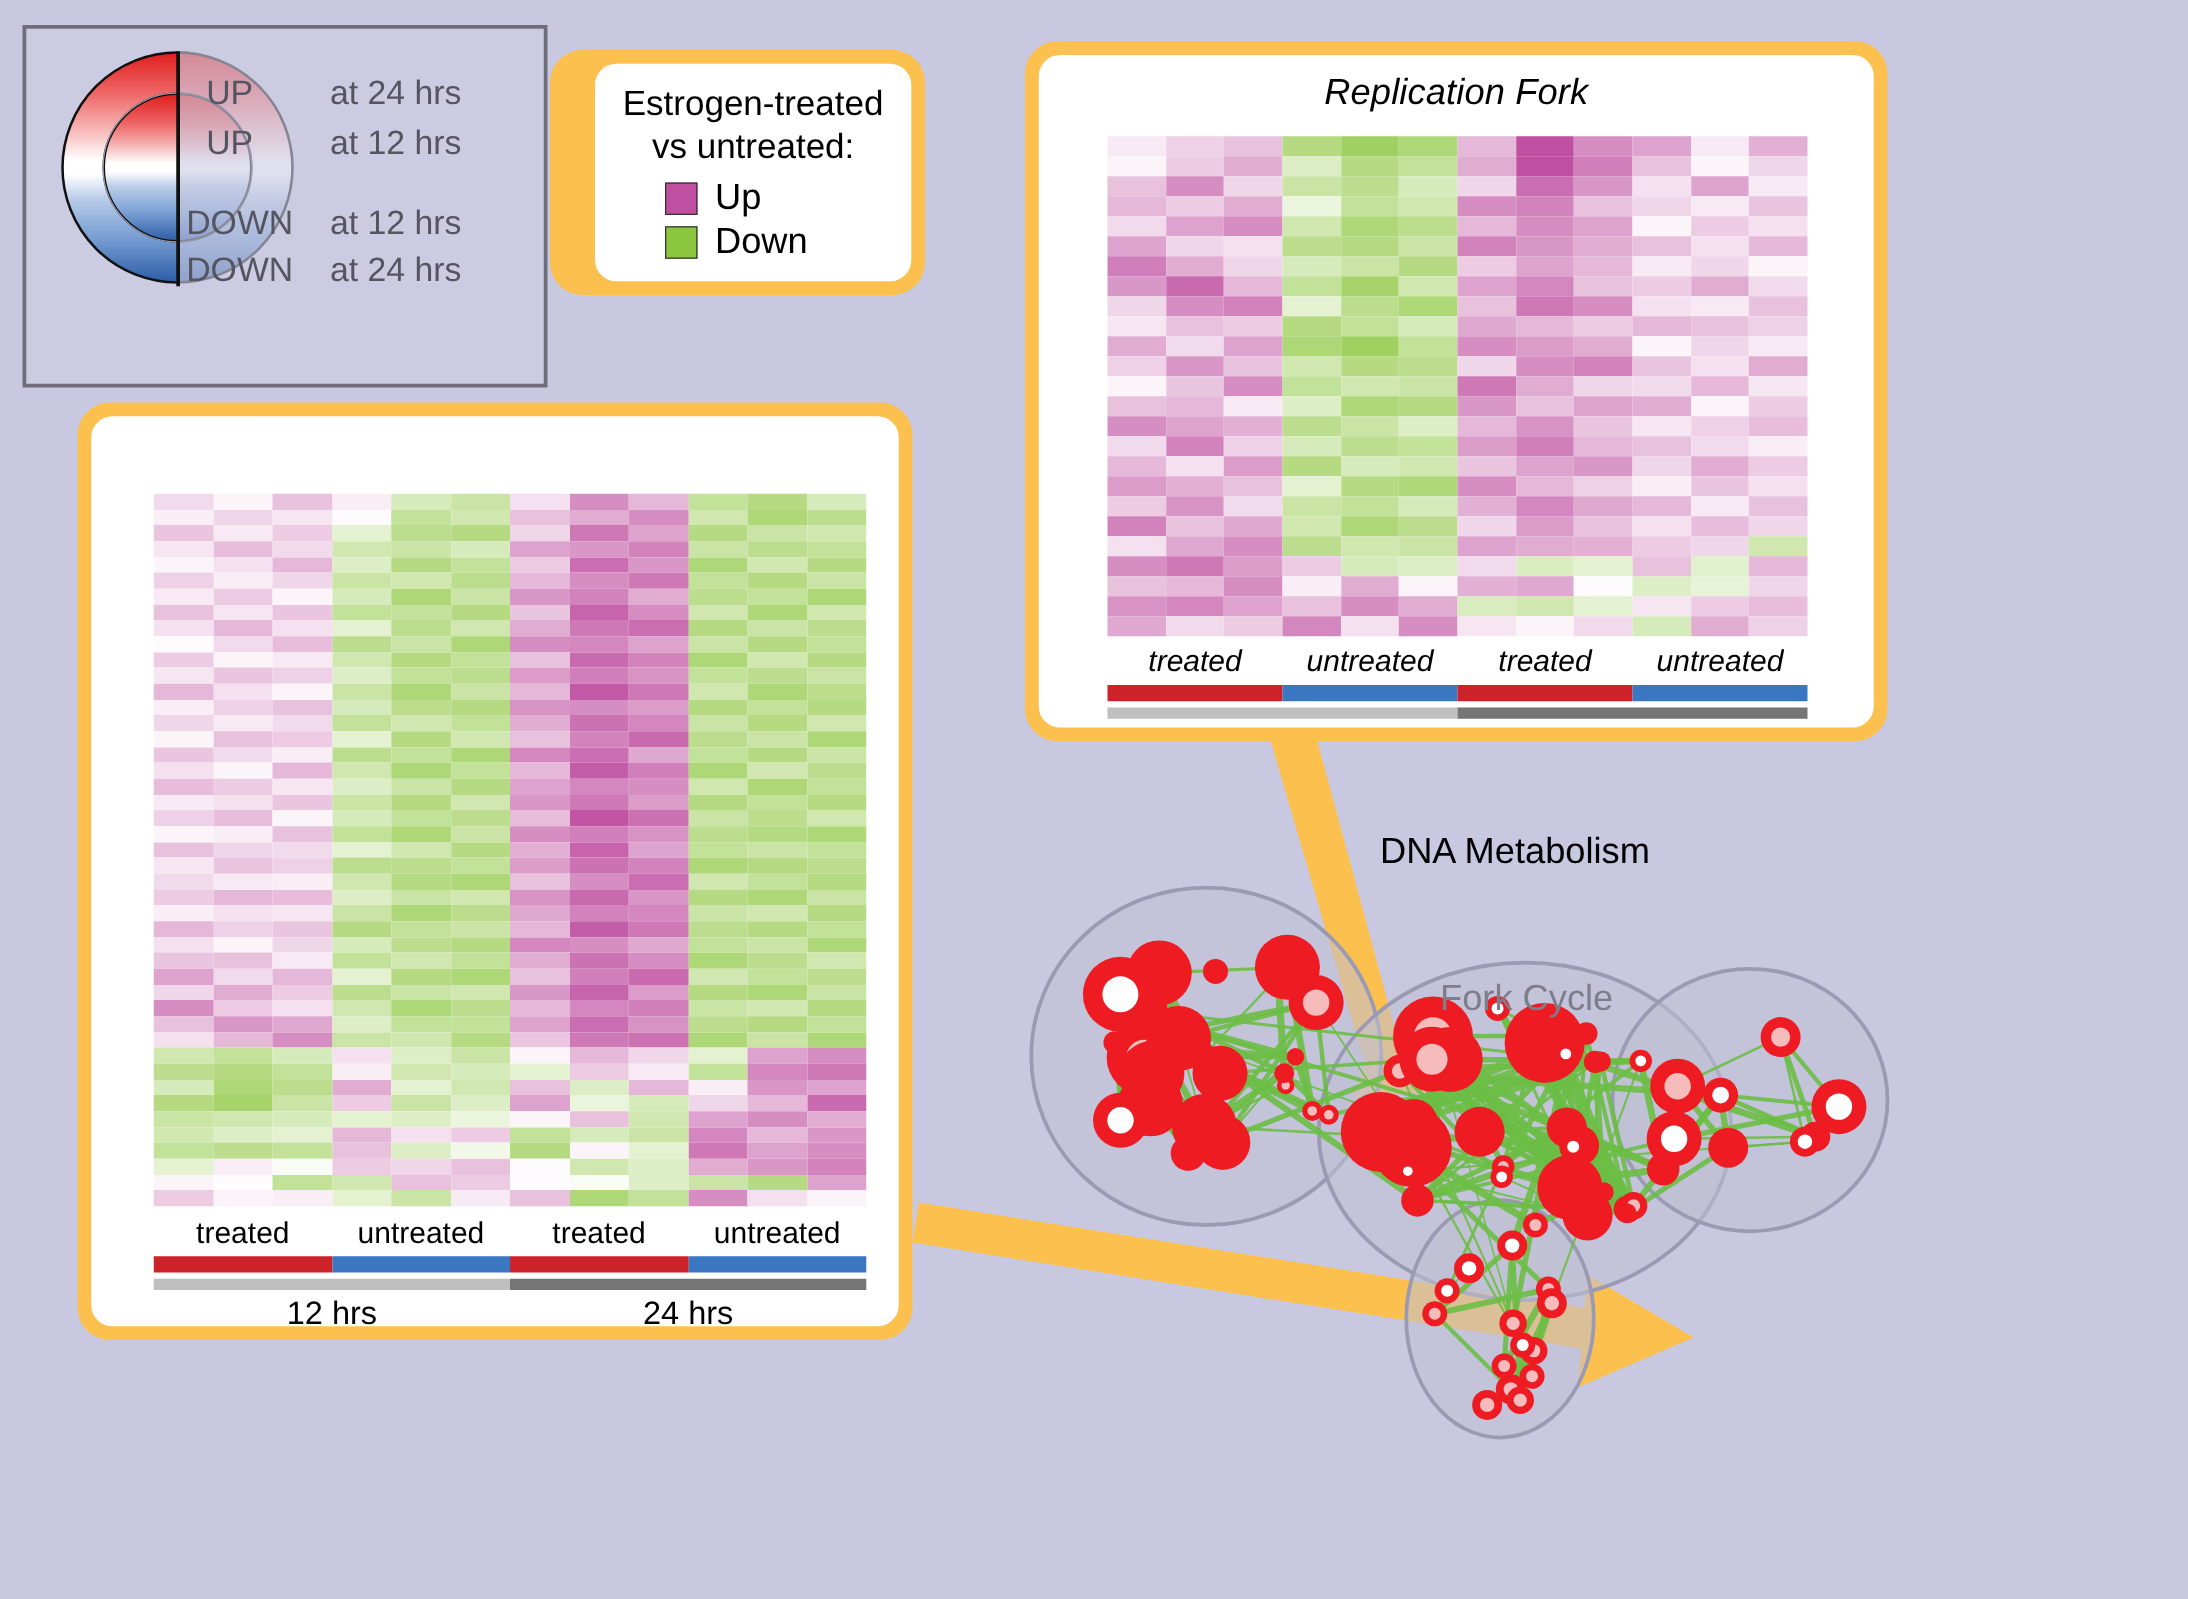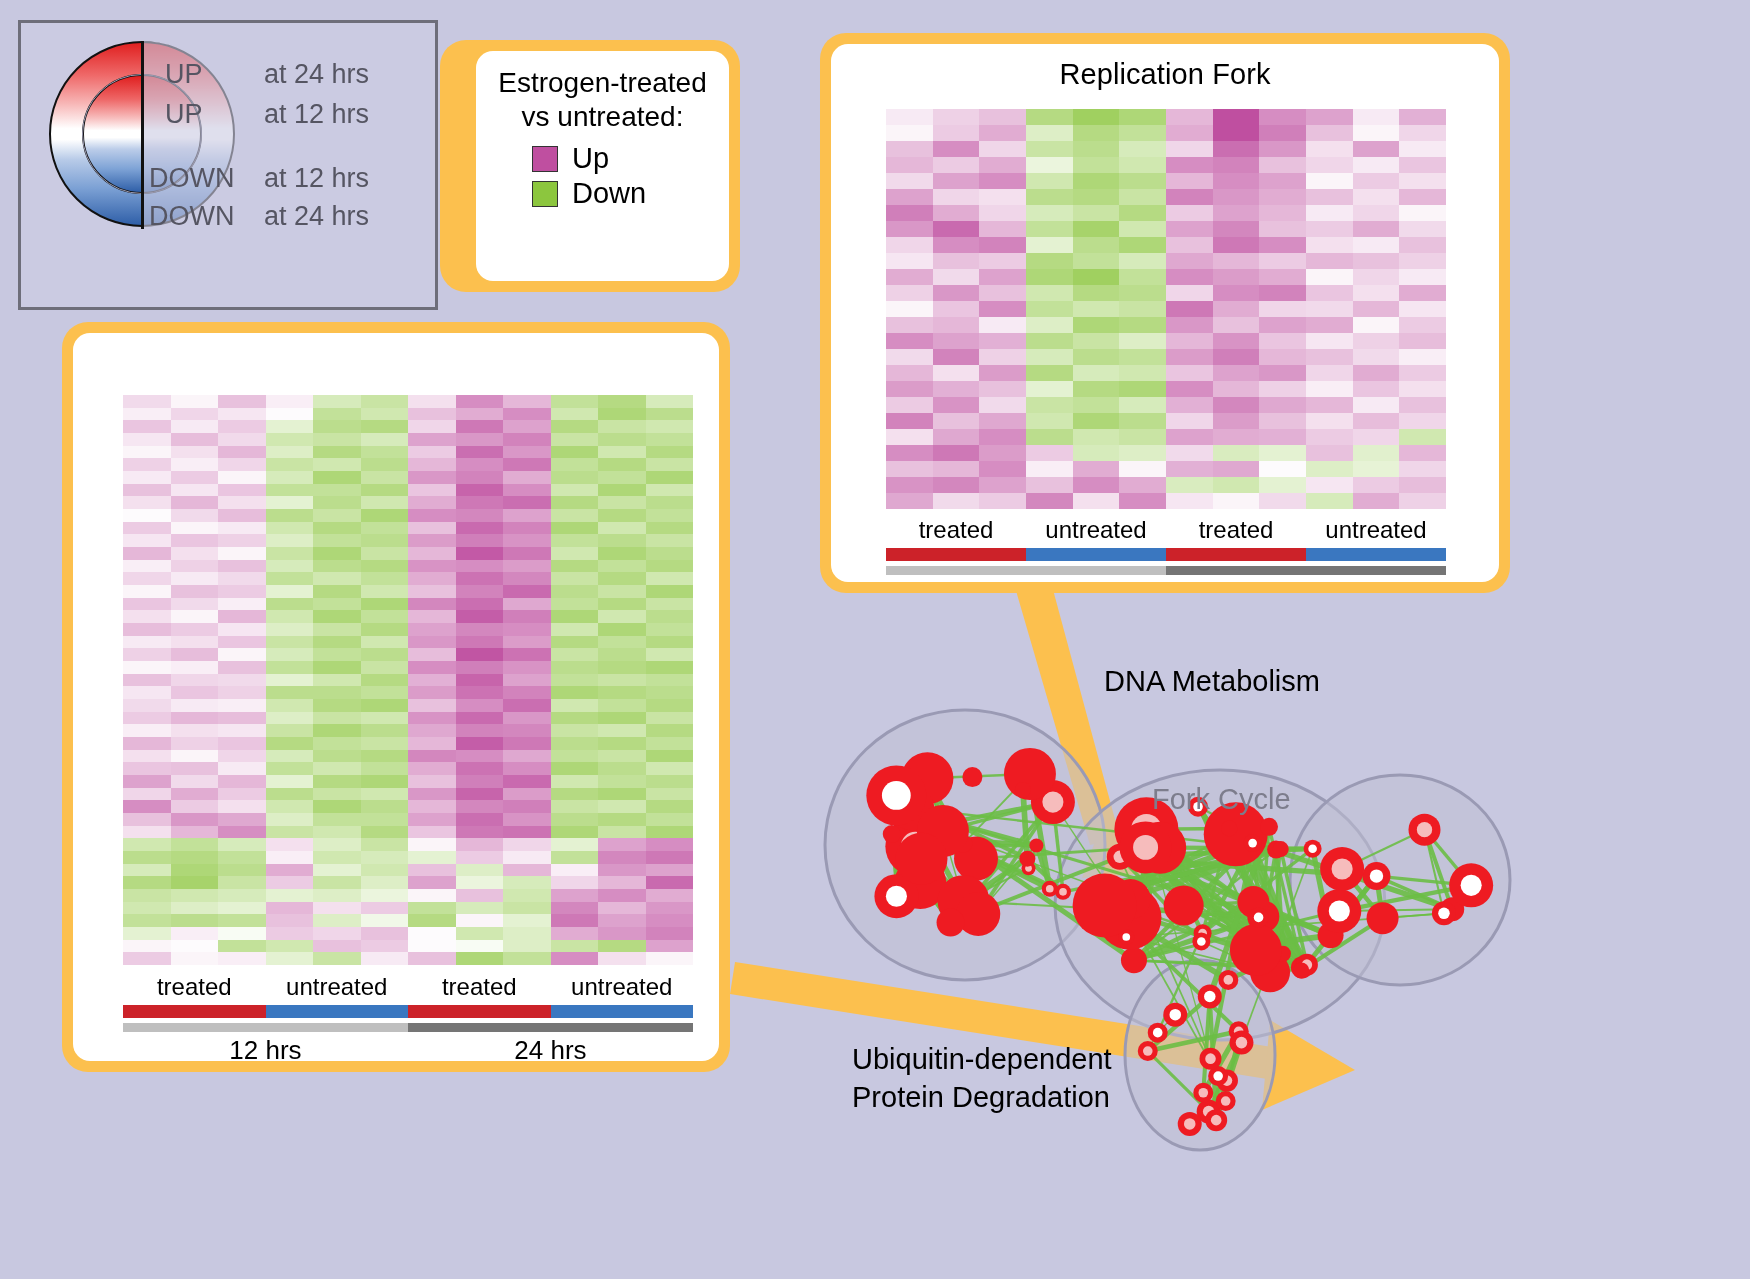--- a/index.html
+++ b/index.html
@@ -50,31 +50,31 @@
   
   .panel{
     position:absolute;background:#fcc04e;border-radius:26px;
     padding:11px;box-sizing:border-box;
   }
   .panel > .paper{
     width:100%;height:100%;background:#fff;border-radius:17px;
     box-sizing:border-box;position:relative;overflow:hidden;
   }
 
-  #legend-panel{left:440px;top:40px;width:300px;height:252px;padding-left:36px;}
+  #legend-panel{left:440px;top:40px;width:300px;height:196px;padding-left:36px;}
   #legend-panel .lg-title{
     text-align:center;font-size:28px;color:#000;line-height:34px;
     padding-top:15px;font-weight:400;
   }
   .lg-items{margin-top:8px;padding-left:56px;}
   .lg-item{display:flex;align-items:center;gap:14px;margin-bottom:2px;}
   .swatch{width:26px;height:26px;border:1.5px solid #333;box-sizing:border-box;display:inline-block;}
   .lg-label{font-size:29px;color:#000;}
 
-  #rf-panel{left:820px;top:33px;width:690px;height:560px;}
+  #rf-panel{left:820px;top:33px;width:690px;height:560px;font-style:italic;}
   #apc-panel{left:62px;top:322px;width:668px;height:750px;}
   .panel-title{
     text-align:center;font-size:29px;color:#000;padding-top:14px;
     letter-spacing:.1px;
   }
 
   
   .hm{display:grid;position:absolute;}
   .hm div{width:100%;height:100%;}
 
@@ -480,22 +480,20 @@
         <circle cx="425.65154801495765" cy="471.0290433494795" r="4.8" fill="#f6bcbc"></circle>
         <circle cx="416.17401623841863" cy="490.13704997974514" r="11" fill="#ee1b22"></circle>
         <circle cx="416.17401623841863" cy="490.13704997974514" r="5.279999999999999" fill="#f6bcbc"></circle>
         <circle cx="410.4918292164174" cy="428.64927530840885" r="11" fill="#ee1b22"></circle>
         <circle cx="410.4918292164174" cy="428.64927530840885" r="5.279999999999999" fill="#f6bcbc"></circle>
       </g>
     </svg>
 
   <div class="net-label black" style="left:1104px;top:665px;">DNA Metabolism</div>
   <div class="net-label gray" style="left:1152px;top:783px;">Fork Cycle</div>
-  <div class="net-label black" style="left:852px;top:1040px;line-height:38px;">Ubiquitin-dependent
-Protein Degradation</div>
 
   <div class="panel" id="rf-panel">
     <div class="paper">
       <div class="panel-title">Replication Fork</div>
       <div class="hm" id="hm-rf" style="left: 55px; top: 65px; width: 560px; height: 400px; grid-template-columns: repeat(12, 1fr); grid-template-rows: repeat(25, 1fr);">
           <div style="background: rgb(247, 234, 244);"></div>
           <div style="background: rgb(238, 209, 230);"></div>
           <div style="background: rgb(232, 193, 221);"></div>
           <div style="background: rgb(181, 218, 130);"></div>
           <div style="background: rgb(160, 208, 96);"></div>

